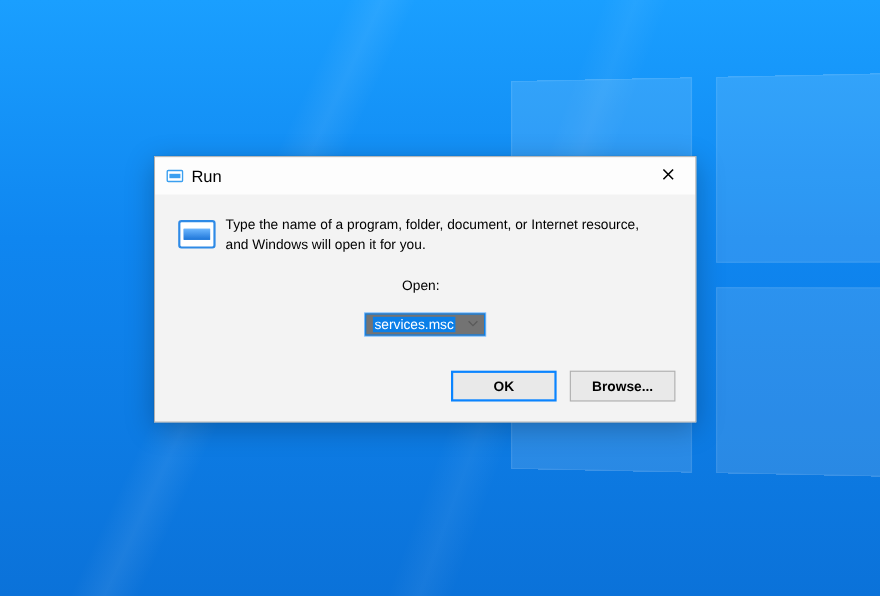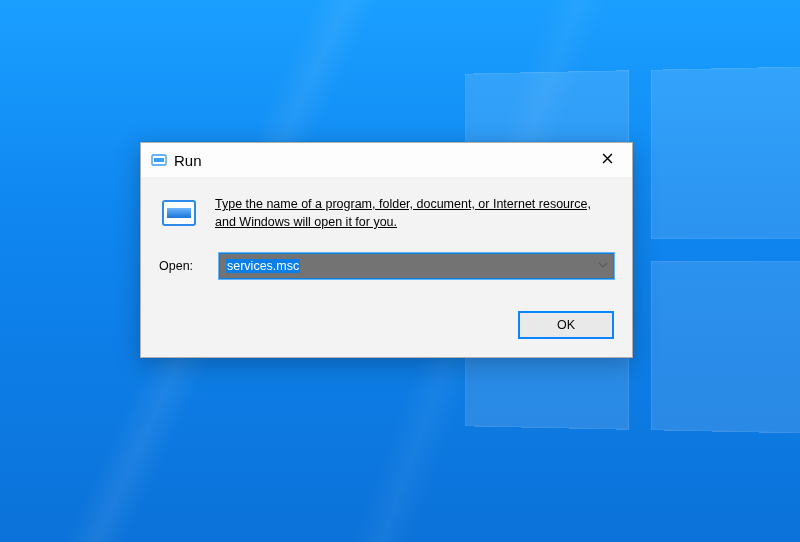--- a/index.html
+++ b/index.html
@@ -90,41 +90,41 @@
     }
     .close-btn svg { width: 11px; height: 11px; }
 
     .body-area {
       padding: 18px 18px 10px 18px;
       background: #f3f3f3;
     }
     .desc-row {
       display: flex;
       align-items: flex-end;
-      gap: 18px;
+      gap: 8px;
       margin-bottom: 22px;
-      text-decoration: underline;
     }
     .run-big-icon {
       width: 36px; height: 36px;
       flex: 0 0 auto;
       margin-top: 0px;
       margin-left: 2px;
     }
     .desc-text {
       font-size: 12.5px;
       color: #000;
       line-height: 1.45;
       max-width: 380px;
     }
     .open-row {
       display: flex;
       align-items: center;
       gap: 18px;
       margin-bottom: 8px;
+      flex-direction: column;
     }
     .open-label {
       font-size: 12.5px;
       color: #000;
       width: 42px;
     }
     .combo {
       flex: 1;
       height: 26px;
       border: 1px solid #0a7fe8;
@@ -165,20 +165,21 @@
       min-width: 96px;
       height: 28px;
       background: #e9e9e9;
       border: 1px solid #aeaeae;
       font-size: 12.5px;
       color: #000;
       display: inline-flex;
       align-items: center;
       justify-content: center;
       font-family: inherit;
+      font-weight: bold;
     }
     .btn.default {
       border: 2px solid #0a84ff;
       background: #e9e9e9;
     }
   </style>
 </head>
 <body>
 
 <div class="desktop">
@@ -237,15 +238,16 @@
                   <path d="M1 3 L5 7 L9 3" stroke="#5a5a5a" stroke-width="1.2" fill="none"></path>
                 </svg>
             </span>
           </div>
         </div>
       </div>
     </div>
 
     <div class="button-row">
       <button class="btn default">OK</button>
+      <button class="btn">Browse...</button>
     </div>
   </div>
 </div>
 
 </body></html>

